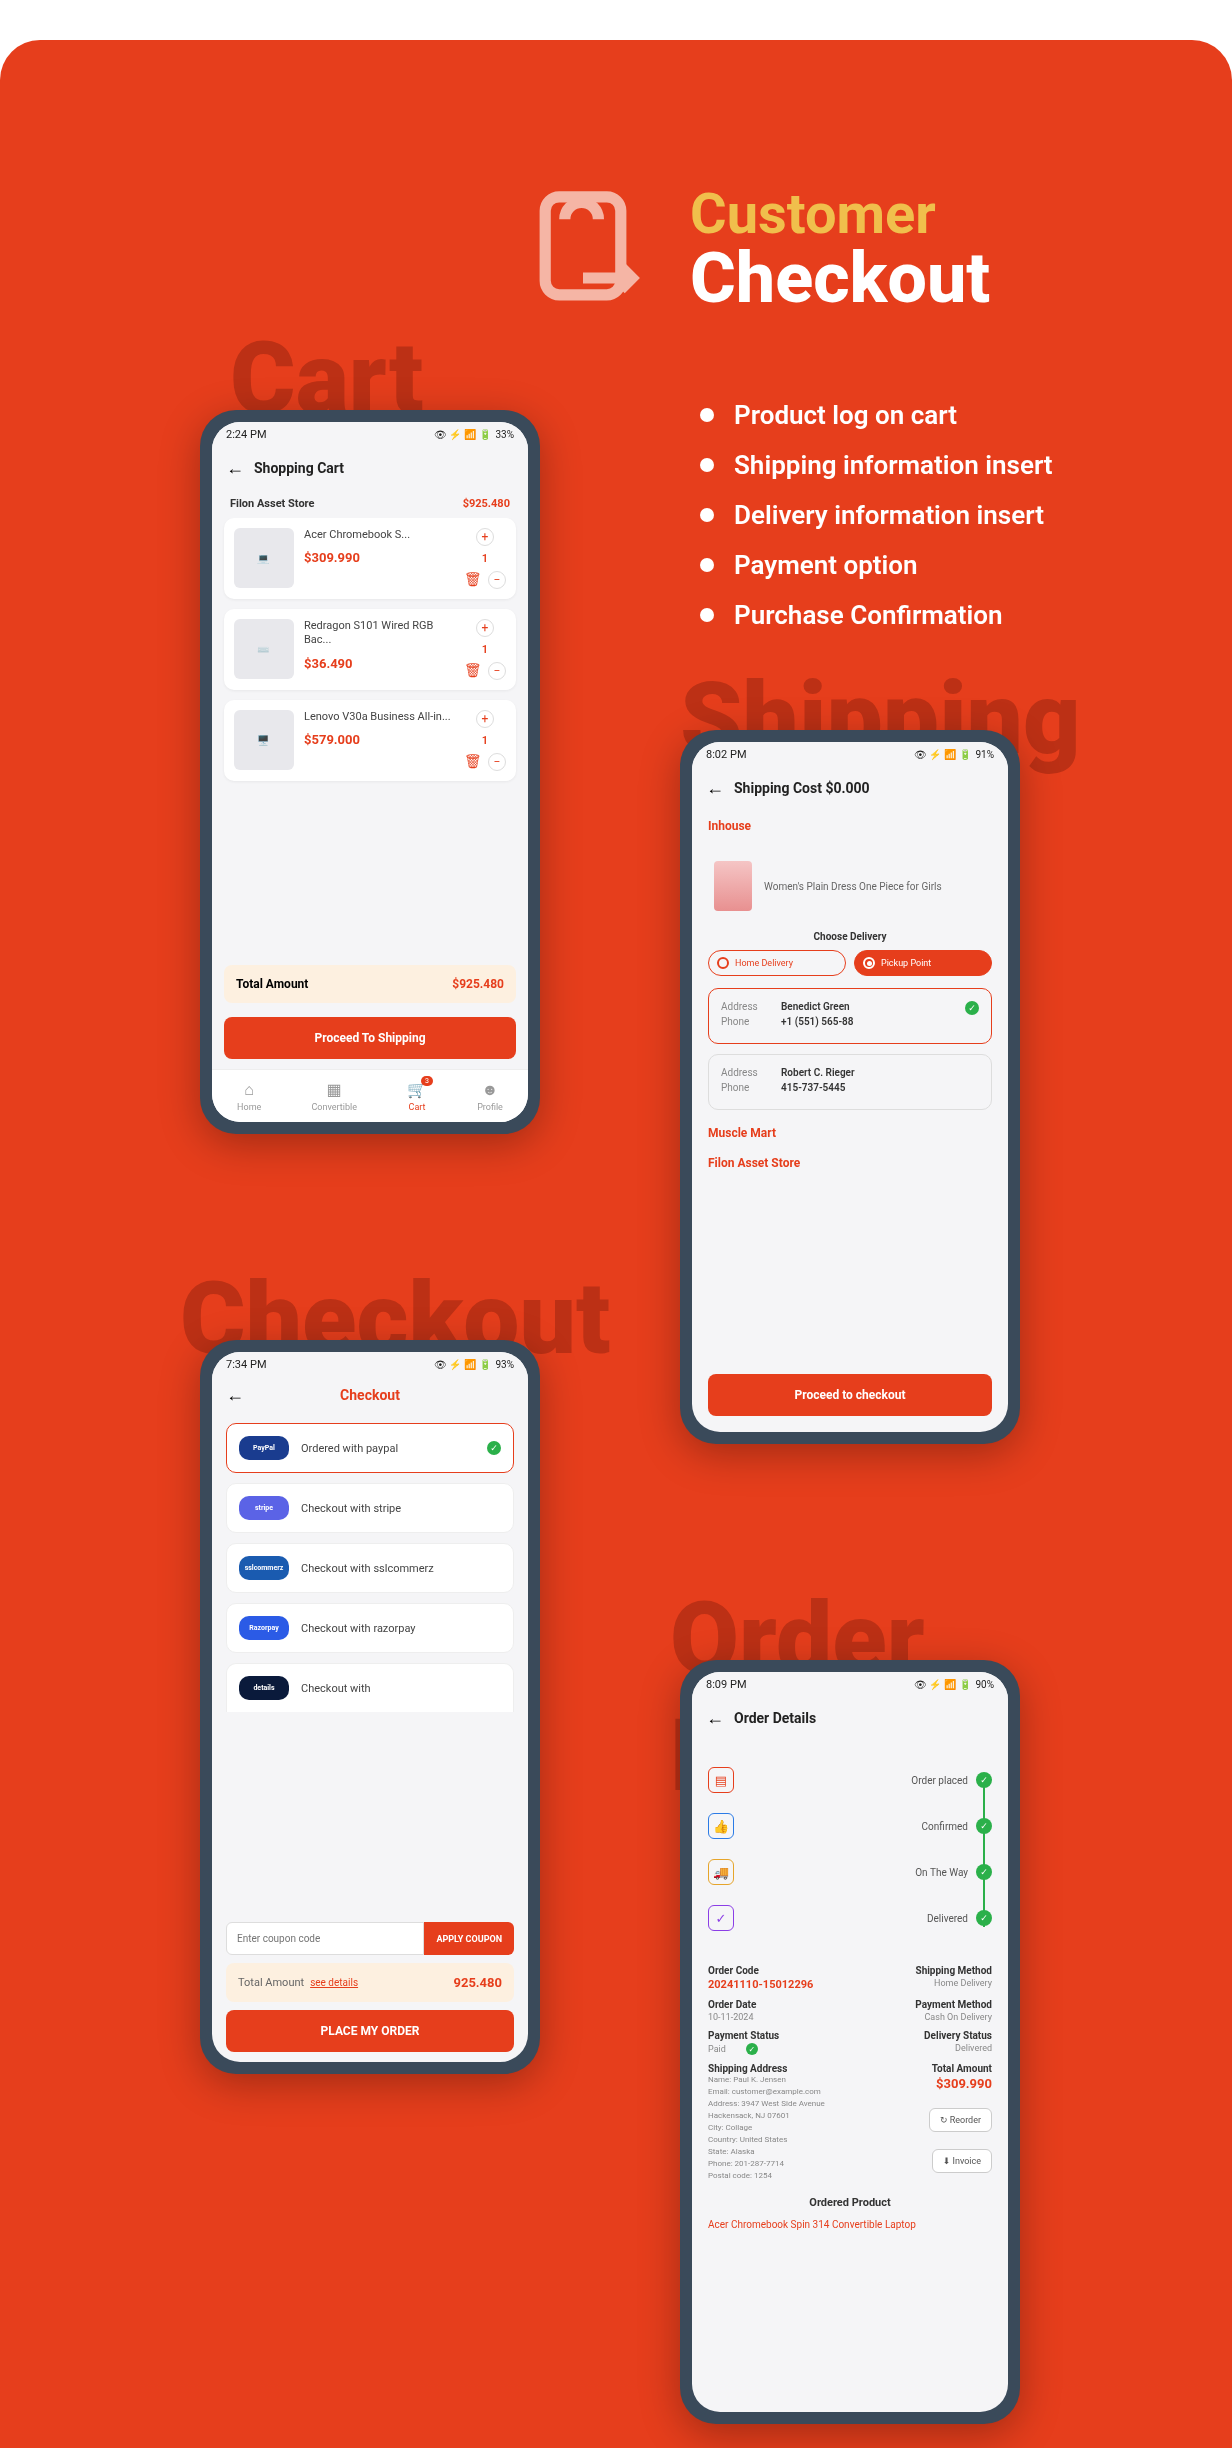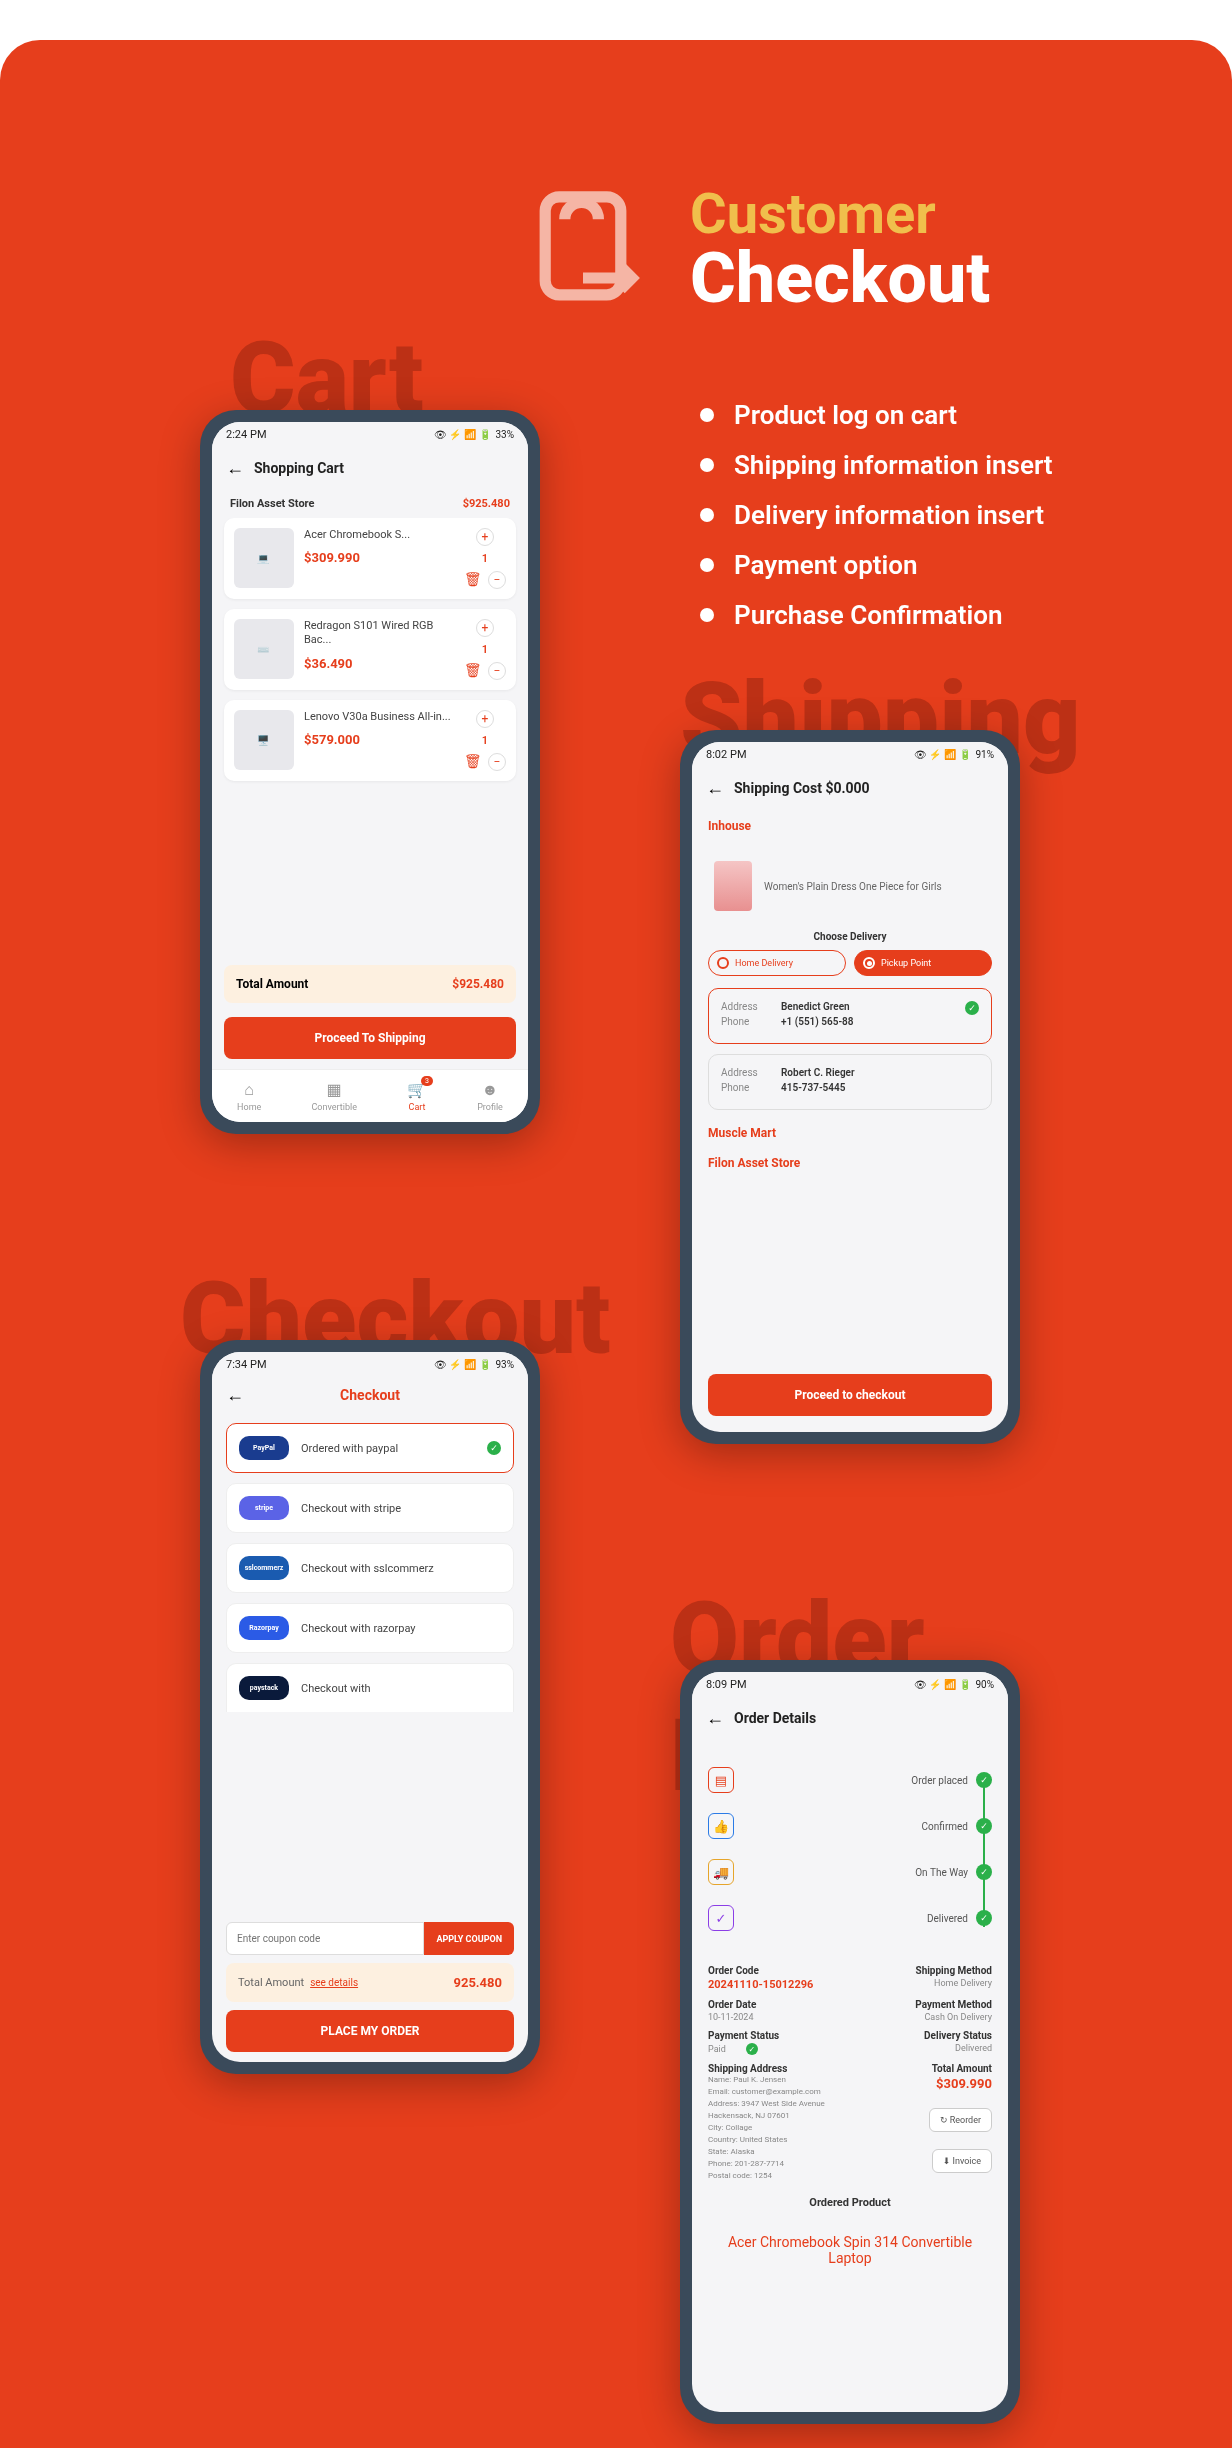--- a/index.html
+++ b/index.html
@@ -99,21 +99,21 @@
 .dot{width:16px;height:16px;background:#2BB04A;border-radius:50%;color:#fff;font-size:9px;display:flex;align-items:center;justify-content:center;margin-left:8px}
 .vline{position:absolute;right:7px;top:30px;bottom:30px;width:2px;background:#2BB04A}
 .ord-grid{display:grid;grid-template-columns:1fr 1fr;gap:8px 12px;font-size:9px;margin-top:8px}
 .ord-grid .cell .k{color:#333;font-weight:700;font-size:10px}
 .ord-grid .cell .v{color:#888;margin-top:2px}
 .ord-grid .cell .v.red{color:#E63E1C;font-weight:700;font-size:11px}
 .ord-grid .right{text-align:right}
 .addr-block{font-size:8px;color:#888;line-height:1.5}
 .pill-btn{border:1px solid #ccc;background:#fff;border-radius:6px;padding:6px 10px;font-size:9px;color:#555;cursor:pointer;display:inline-flex;align-items:center;gap:4px}
 .op-head{text-align:center;font-size:11px;font-weight:700;color:#333;margin-top:14px}
-.op-item{text-align:center;font-size:14px;color:#E63E1C;margin-top:25px}
+.op-item{font-size:10px;color:#E63E1C;margin-top:10px}
 </style>
 </head>
 <body>
 
 <div class="canvas">
 
   <div class="hero">
     <svg class="hero-icon" viewBox="0 0 100 100">
       <rect x="18" y="12" width="54" height="70" rx="10"></rect>
       <path d="M32 28 a12 12 0 0 1 24 0"></path>
@@ -306,21 +306,21 @@
           </div>
           <div class="pay-item">
             <div class="pay-logo" style="background:#1A5BB0">sslcommerz</div>
             <div class="pt">Checkout with sslcommerz</div>
           </div>
           <div class="pay-item">
             <div class="pay-logo" style="background:#2B5BE6">Razorpay</div>
             <div class="pt">Checkout with razorpay</div>
           </div>
           <div class="pay-item" style="margin-bottom:0;border-bottom:none;border-radius:10px 10px 0 0">
-            <div class="pay-logo" style="background:#0A1A3B">paystack</div>
+            <div class="pay-logo" style="background:#0A1A3B">details</div>
             <div class="pt">Checkout with</div>
           </div>
         </div>
         <div class="coupon-row">
           <input placeholder="Enter coupon code" style="">
           <button>APPLY COUPON</button>
         </div>
         <div class="tot-row">
           <span class="l">Total Amount</span>
           <span class="d">see details</span>

